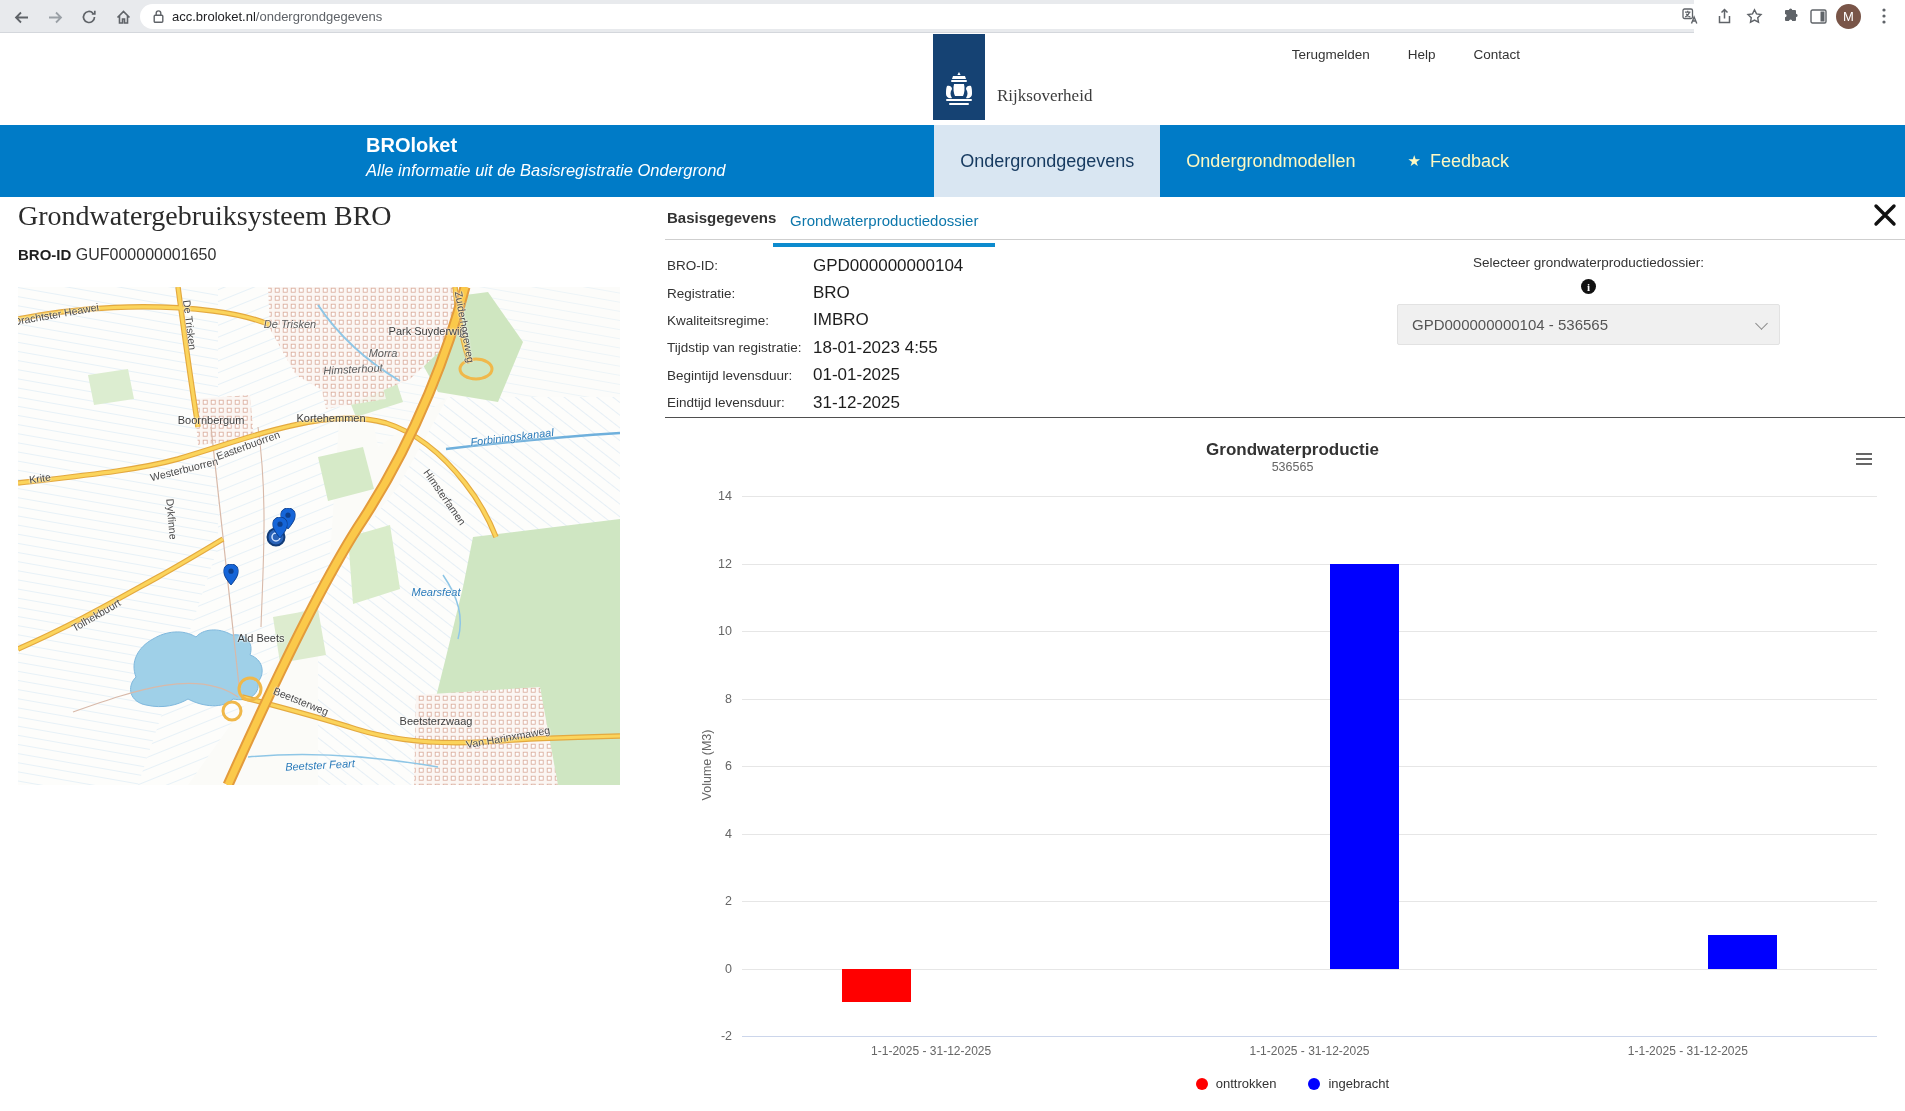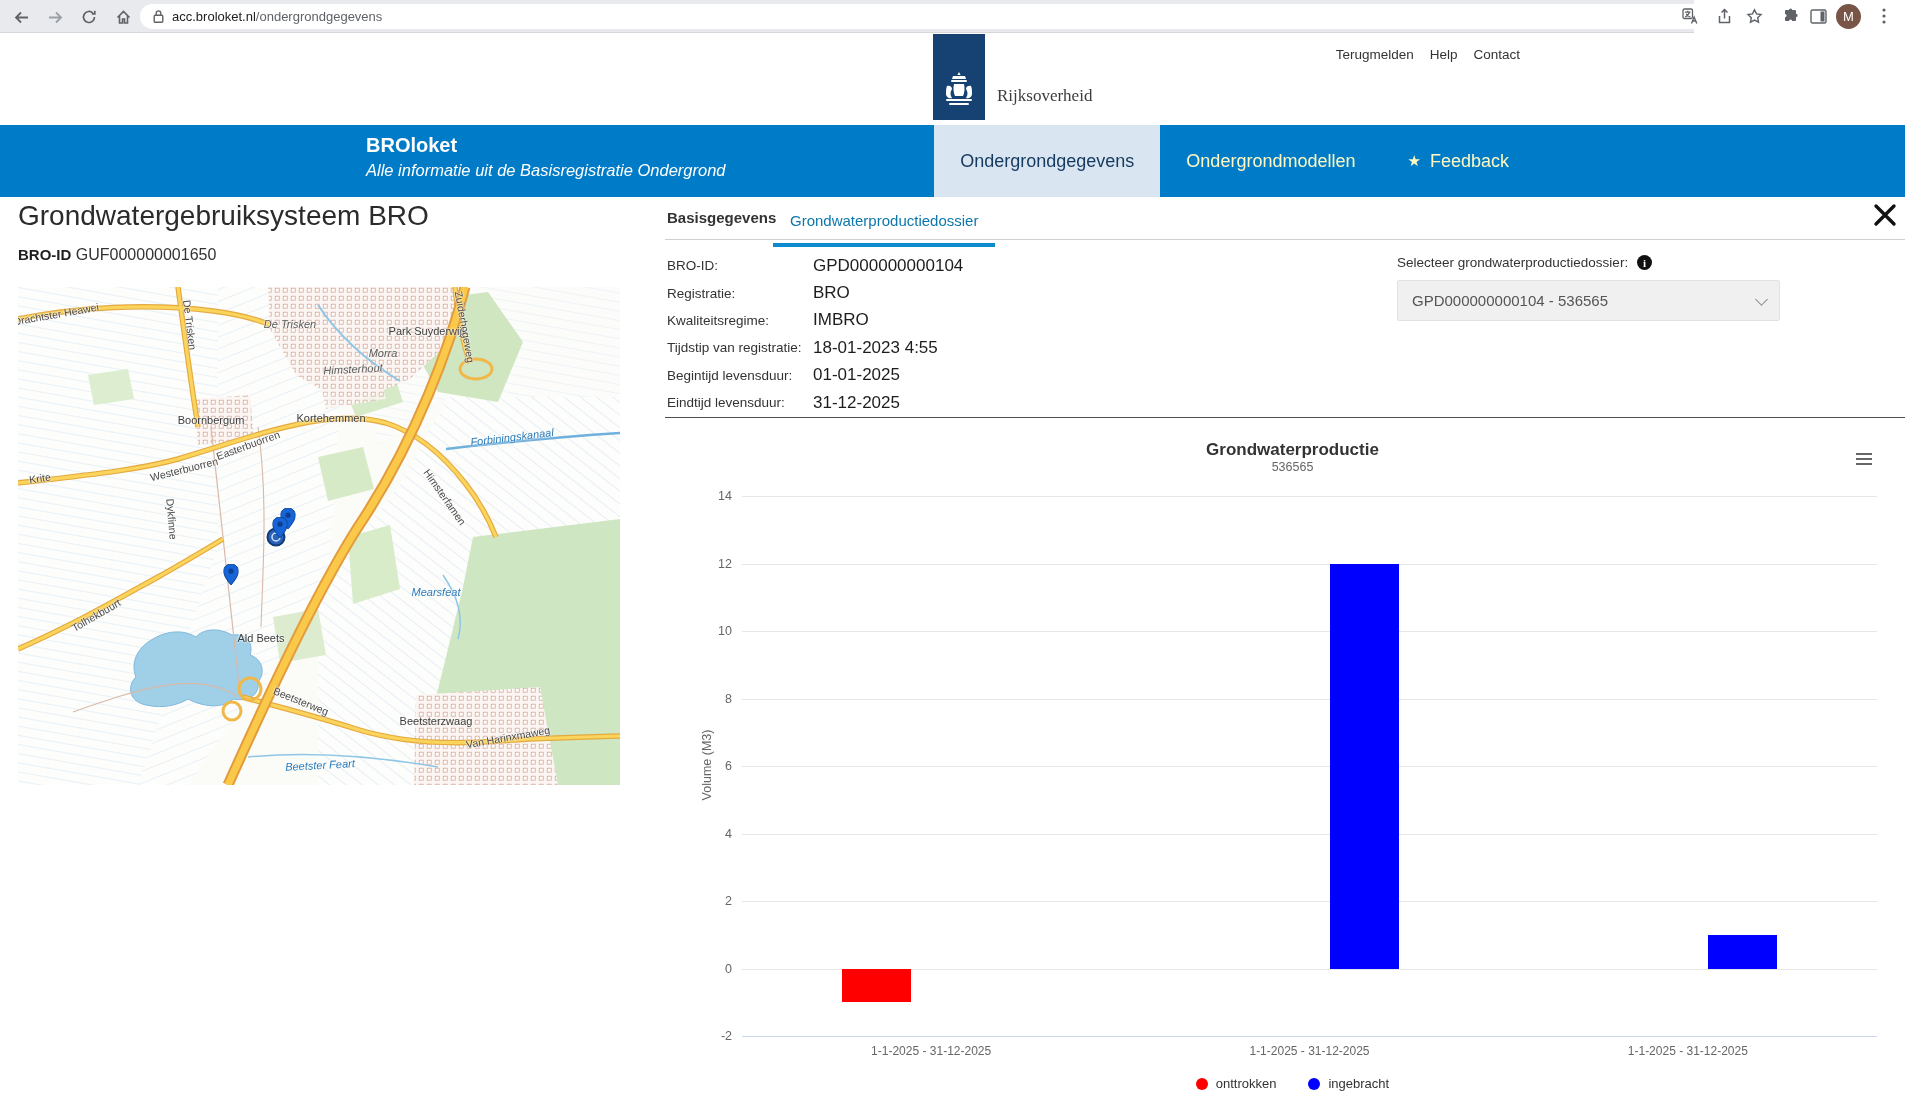--- a/index.html
+++ b/index.html
@@ -19,35 +19,35 @@
   .pill-ico { position:absolute; top:4px; width:24px; height:24px; display:flex; align-items:center; justify-content:center; }
   .avatar { position:absolute; left:1836px; top:4px; width:25px; height:25px; border-radius:50%;
     background:#795548; color:#fff; font-size:13px; display:flex; align-items:center; justify-content:center; }
   .lock { position:absolute; left:152px; top:9px; }
 
   
   .site-header { position:absolute; left:0; top:34px; width:1905px; height:91px; background:#fff; }
   .logo-banner { position:absolute; left:933px; top:0; width:52px; height:86px; background:#154273; }
   .logo-word { position:absolute; left:997px; top:52px; font-family:"Liberation Serif", serif;
     font-size:17px; color:#3c3c3c; }
-  .header-links { position:absolute; right:385px; top:13px; display:flex; gap:16px; }
+  .header-links { position:absolute; right:385px; top:13px; display:flex; gap:38px; }
   .header-links span { font-size:13.5px; color:#333; cursor:pointer; }
 
   
   .nav-bar { position:absolute; left:0; top:125px; width:1905px; height:72px; background:#007bc7; }
   .brand { position:absolute; left:366px; top:9px; color:#fff; }
   .brand .t1 { font-size:20px; font-weight:bold; }
   .brand .t2 { font-size:16.5px; font-style:italic; margin-top:4px; }
   .nav-tabs { position:absolute; right:370px; top:0; height:72px; display:flex; align-items:stretch; }
   .nav-tab { display:flex; align-items:center; padding:0 26px; color:#fef9c3; font-size:18px; cursor:pointer; gap:9px; }
   .nav-tab.active { background:#d9e6f2; color:#15395f; }
   .nav-star { font-size:15px; }
 
   
-  .page-title { position:absolute; left:18px; top:200px; font-size:28px; font-weight:400; color:#2b2b2b; }
+  .page-title { position:absolute; left:18px; top:200px; font-size:28px; font-weight:400; color:#2b2b2b;font-family:Liberation Serif, serif; }
   .broid-line { position:absolute; left:18px; top:246px; font-size:16px; color:#333; }
   .broid-line b { font-size:15px; color:#1f1f1f; }
 
   .map { position:absolute; left:18px; top:287px; width:602px; height:498px; overflow:hidden; cursor:grab; }
   .map svg.base { position:absolute; left:0; top:0; }
   .map-lbl { position:absolute; white-space:nowrap; transform:translate(-50%,-50%); pointer-events:none;
     text-shadow:0 0 2px #fff,0 0 2px #fff; }
   .lbl-town { font-size:11px; color:#3c3c3c; }
   .lbl-area { font-size:11px; font-style:italic; color:#5a5a5a; }
   .lbl-road { font-size:10.5px; color:#4a4a4a; }
@@ -61,21 +61,21 @@
   .ptab2 { position:absolute; left:108px; top:0; height:50px; padding:0 17px; display:flex; align-items:center;
     font-size:15px; color:#0d77ab; border-bottom:4px solid #0d8bce; cursor:pointer; }
   .close-x { position:absolute; left:1872px; top:202px; width:28px; height:28px; cursor:pointer; }
 
   .details { position:absolute; left:667px; top:252px; }
   .drow { display:flex; height:27.4px; align-items:center; }
   .dlabel { width:146px; font-size:13.5px; color:#333; }
   .dvalue { font-size:17px; color:#1d1d1d; }
 
   .selector { position:absolute; left:1397px; top:255px; width:383px; }
-  .sel-label { font-size:13.5px; color:#333; display:flex; align-items:center; gap:9px; }
+  .sel-label { font-size:13.5px; color:#333; display:flex; align-items:center; gap:9px;flex-direction:column; }
   .info-ico { width:15px; height:15px; border-radius:50%; background:#111; color:#fff; font-size:11px;
     font-weight:bold; font-family:"Liberation Serif",serif; display:flex; align-items:center; justify-content:center; cursor:pointer; }
   .sel-box { margin-top:10px; height:41px; background:#f0f0f0; border:1px solid #e2e2e2; border-radius:2px;
     display:flex; align-items:center; padding:0 14px; font-size:15px; color:#555; cursor:pointer; position:relative; }
   .chev { position:absolute; right:13px; top:14px; width:9px; height:9px; border-right:1.5px solid #888;
     border-bottom:1.5px solid #888; transform:rotate(45deg); }
 
   .divider { position:absolute; left:665px; top:417px; width:1240px; height:0; border-top:1px solid #4f4f4f; }
 
   

